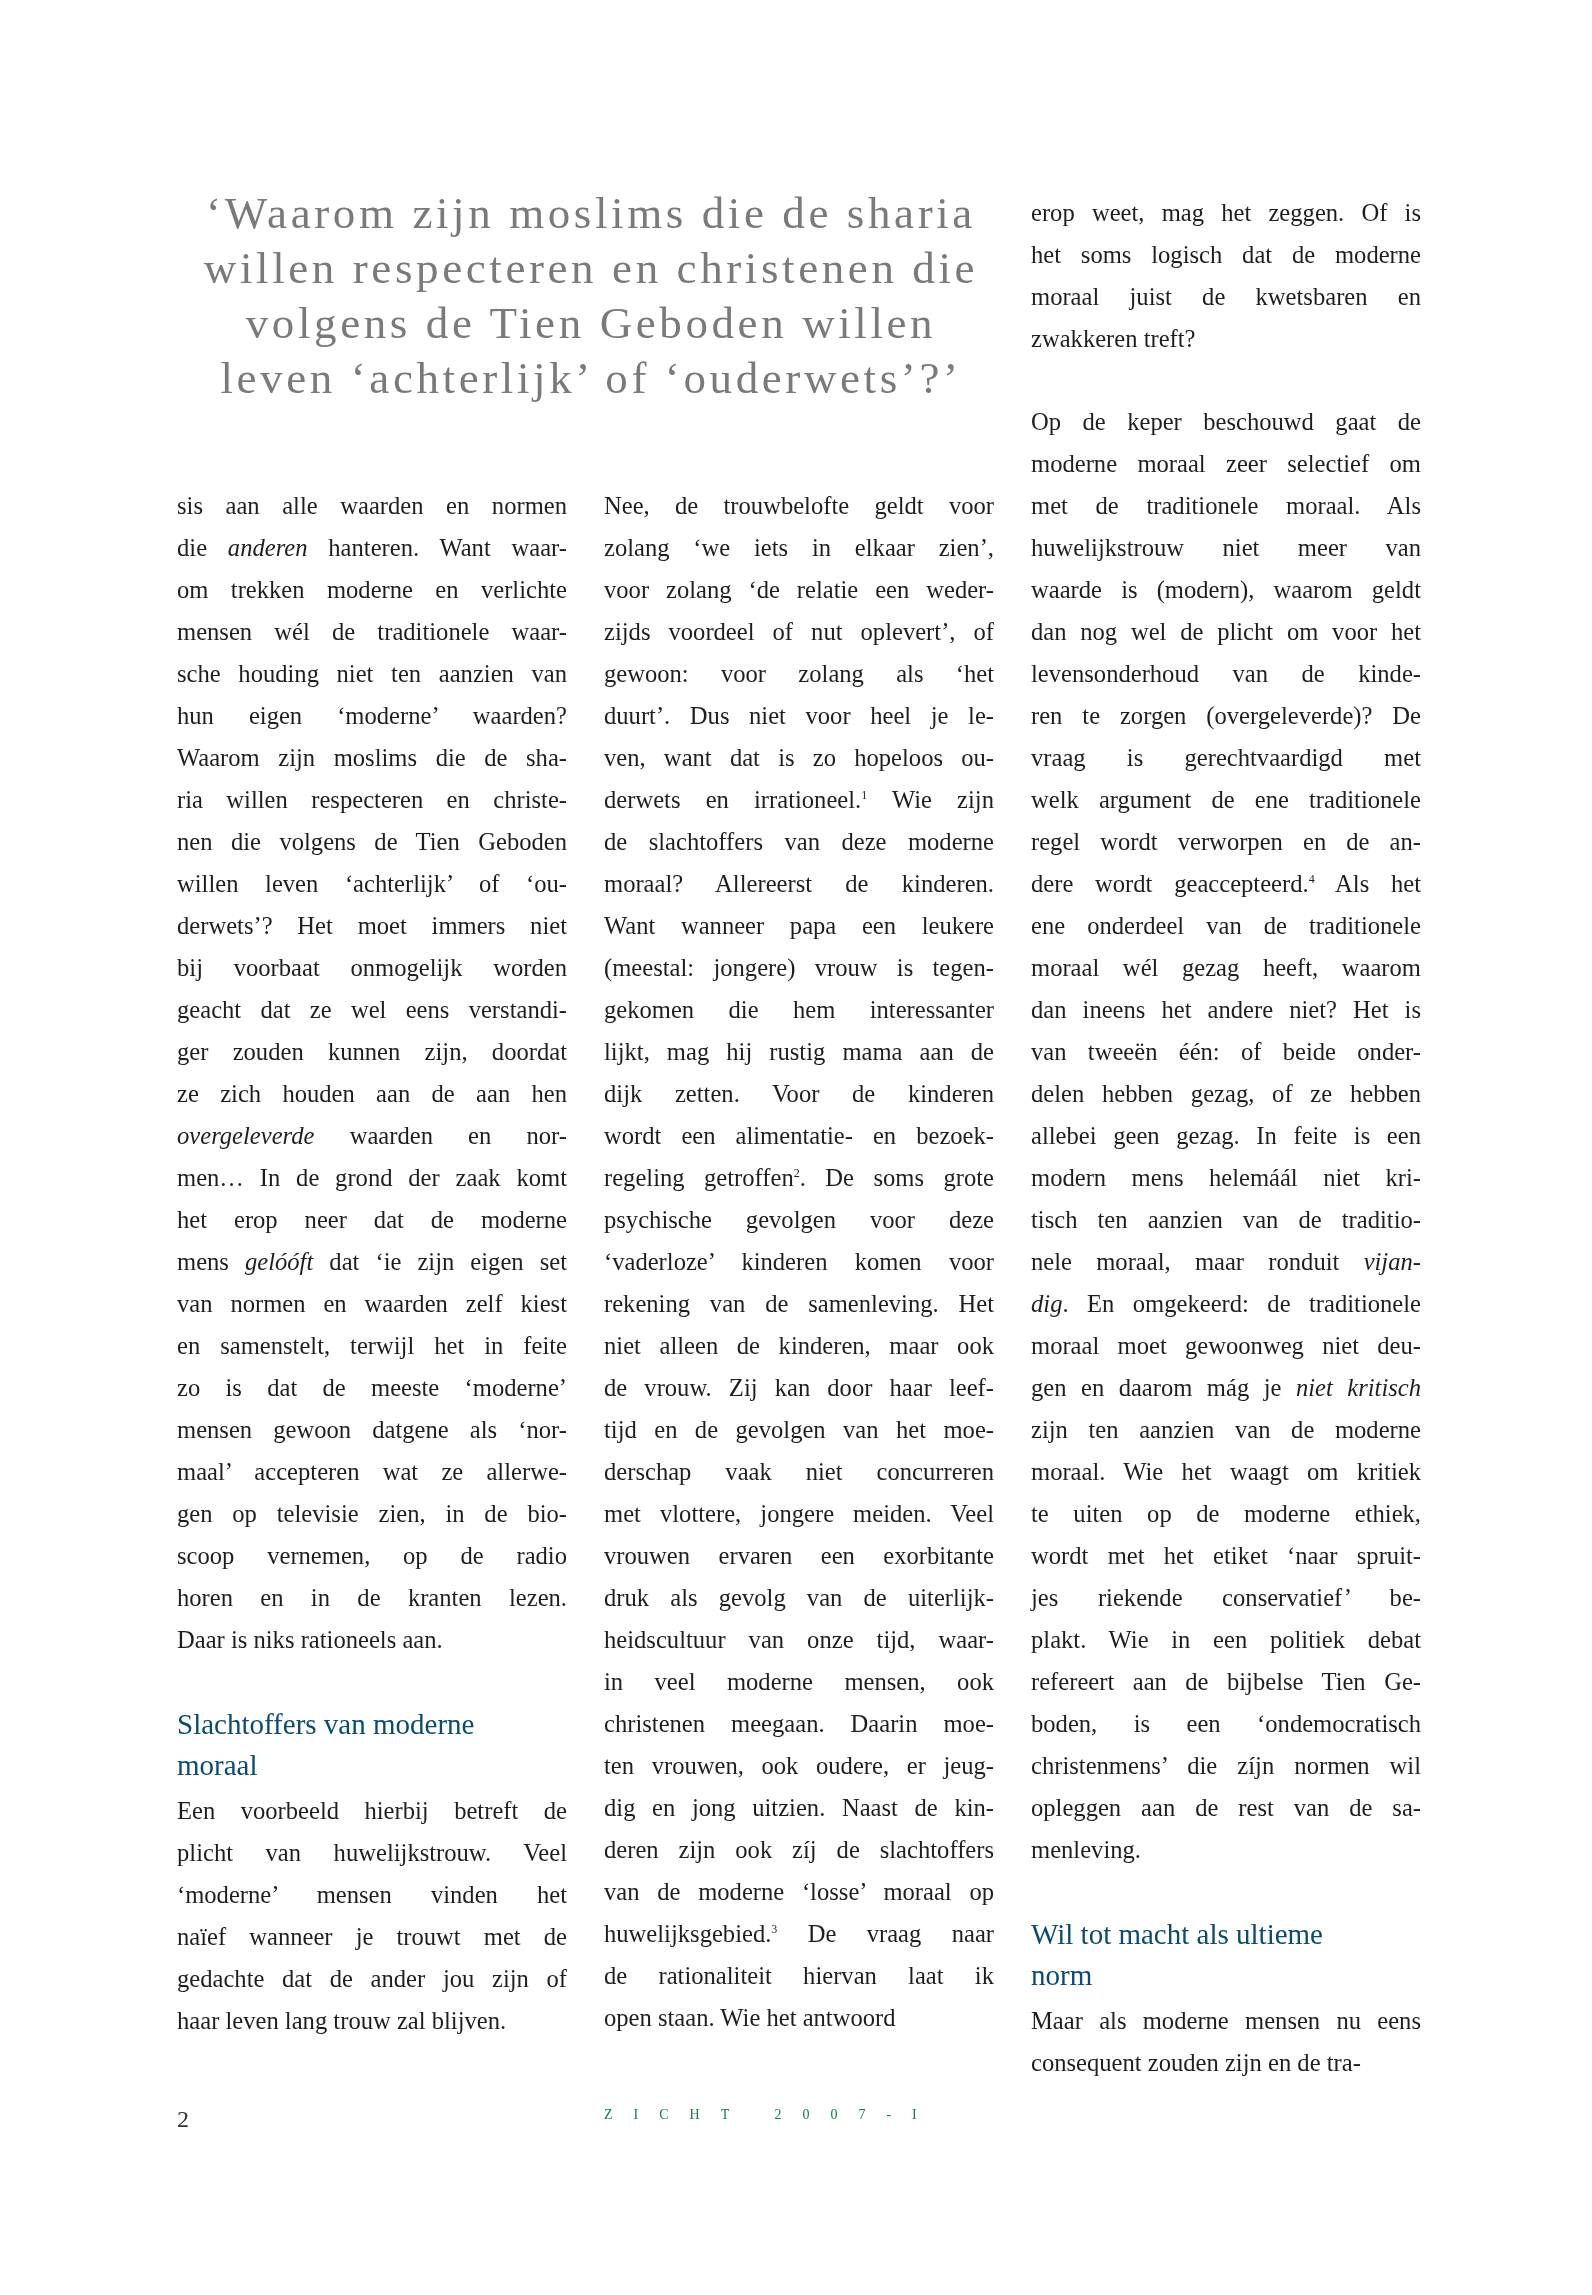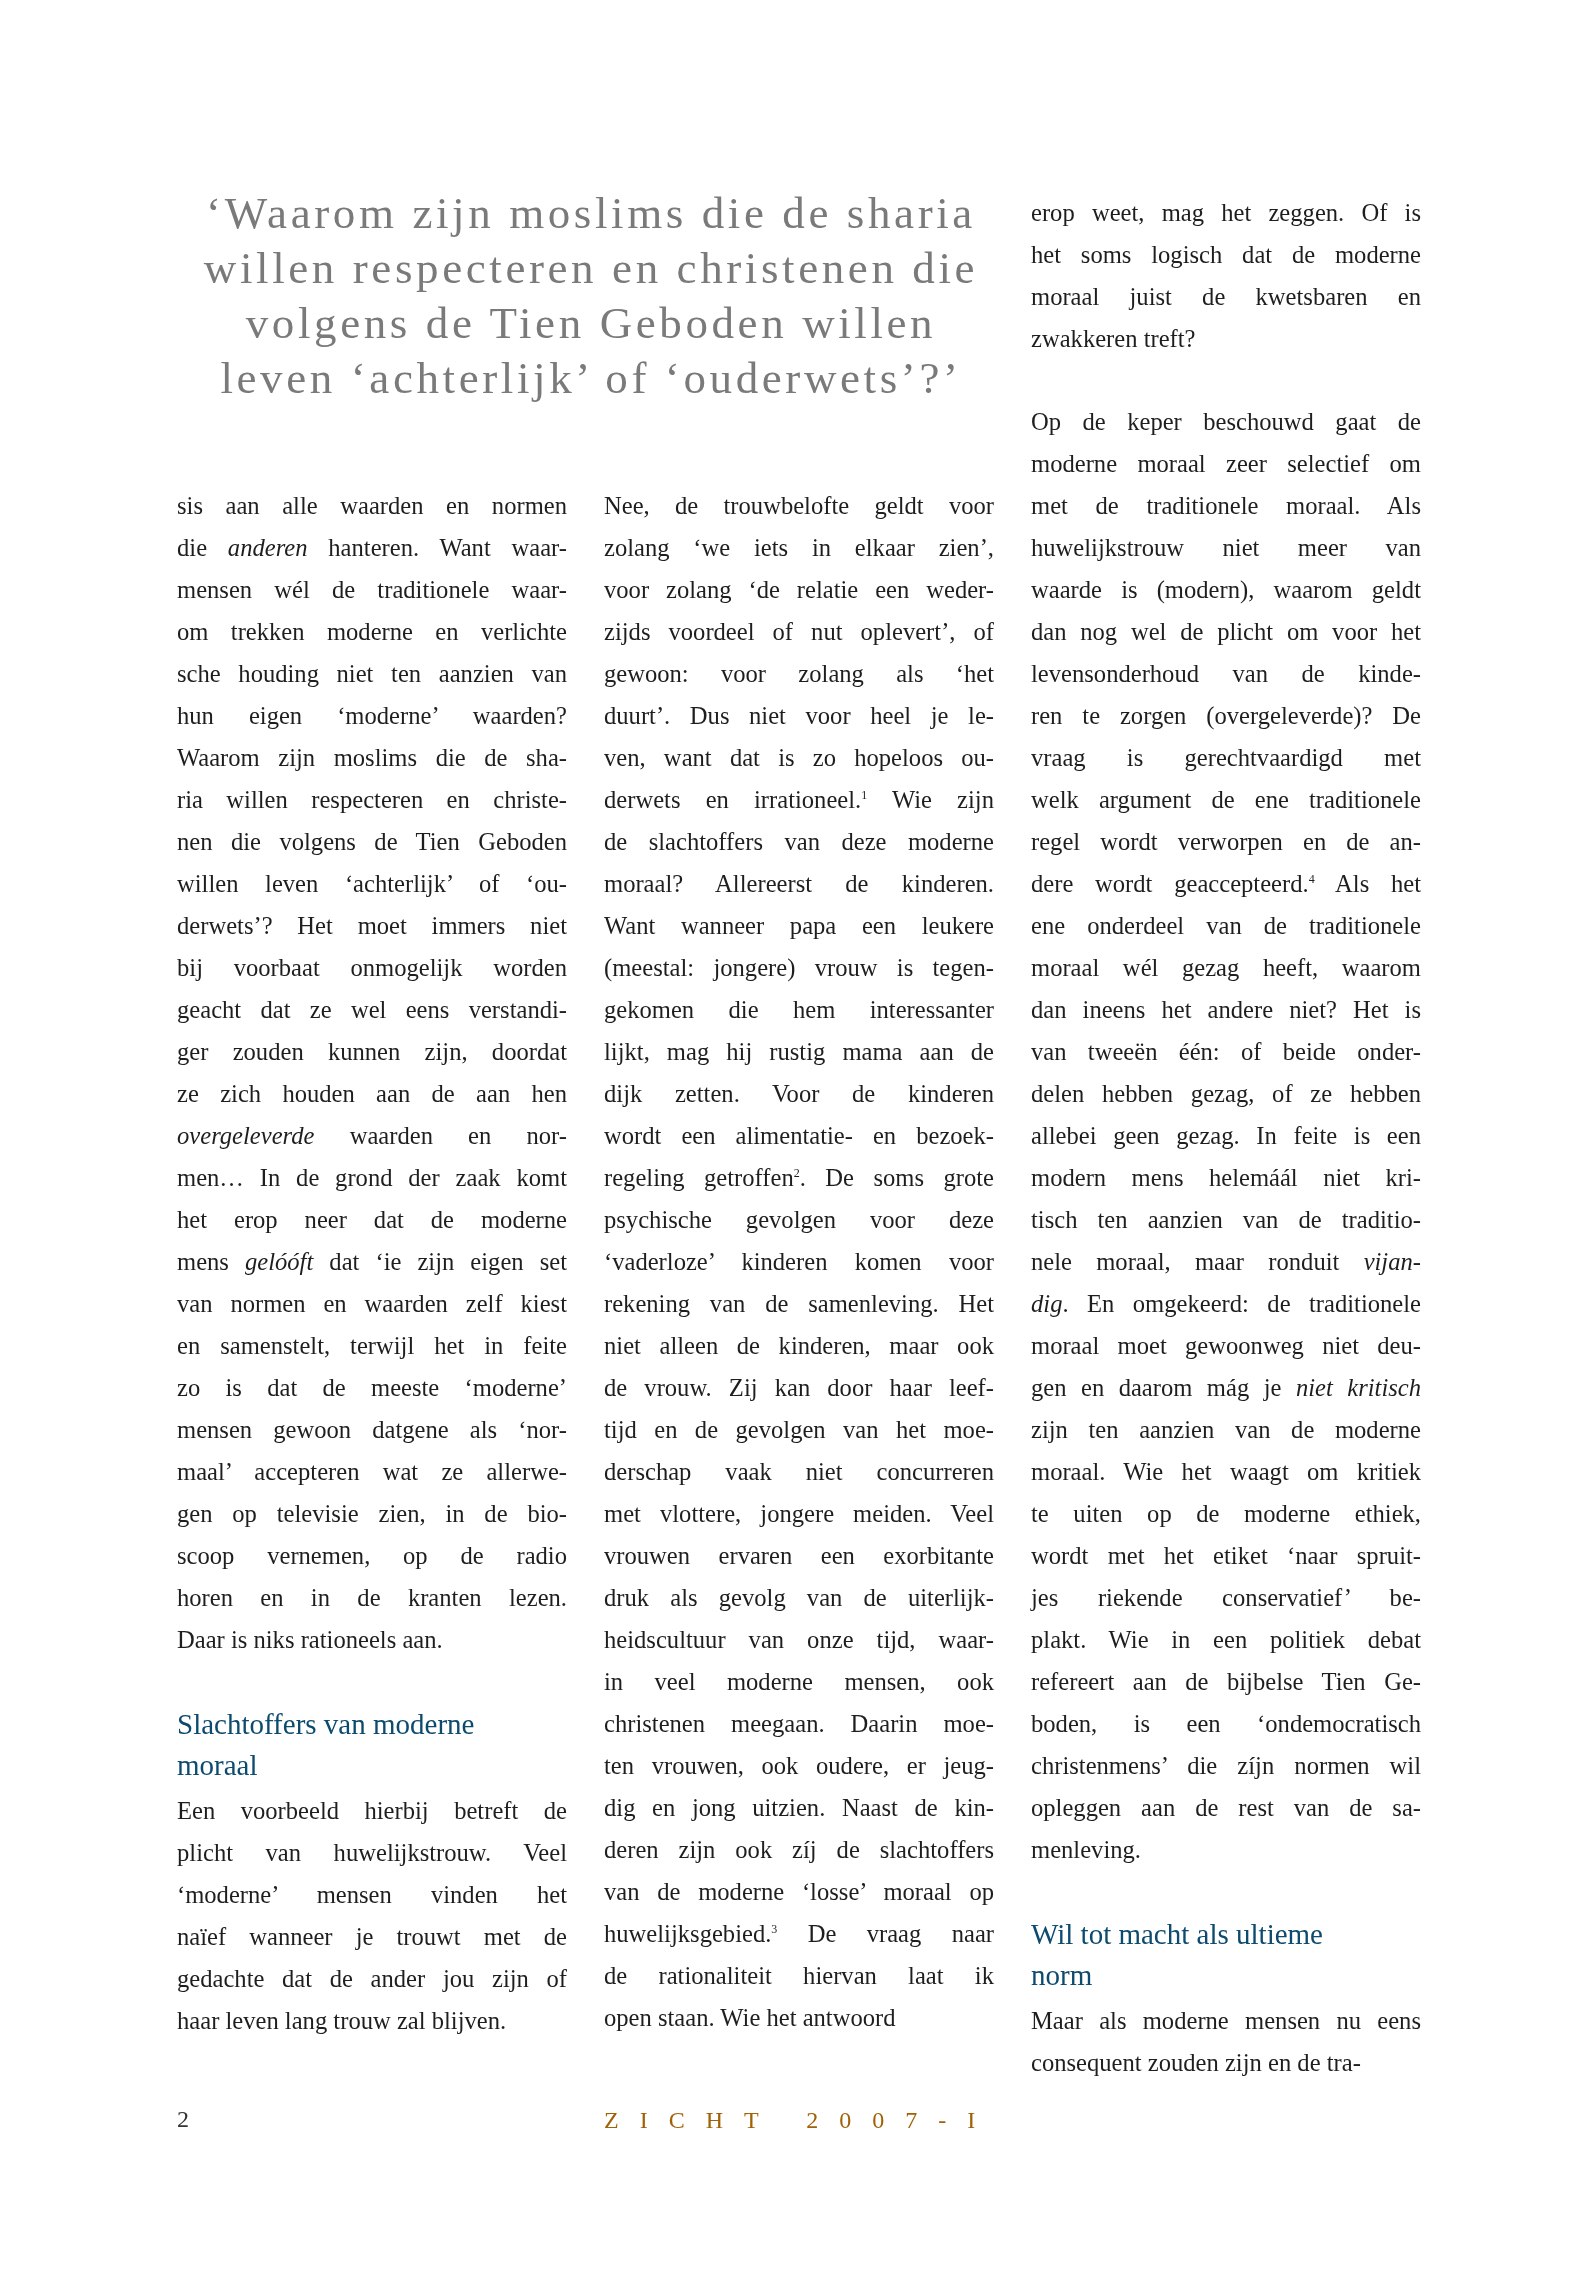--- a/index.html
+++ b/index.html
@@ -81,42 +81,42 @@
       position: absolute;
       left: 177px;
       top: 2106px;
       font-size: 24px;
       color: #333;
     }
     .footer-journal {
       position: absolute;
       left: 604px;
       top: 2107px;
-      font-size: 24px;
+      font-size: 14px;
       letter-spacing: 21px;
-      color: #a16207;
+      color: #15803d;
       font-variant: small-caps;
     }
   </style>
 </head>
 <body>
 
 <h1 class="pullquote">
   <span class="line-wrap">‘Waarom zijn moslims die de sharia</span>
   <span class="line-wrap">willen respecteren en christenen die</span>
   <span class="line-wrap">volgens de Tien Geboden willen</span>
   <span class="line-wrap">leven ‘achterlijk’ of ‘ouderwets’?’</span>
 </h1>
 
 <div class="column col1">
   <p>
       <span class="line">sis aan alle waarden en normen</span>
       <span class="line">die <em>anderen</em> hanteren. Want waar-</span>
+      <span class="line">om trekken moderne en verlichte</span>
       <span class="line">mensen wél de traditionele waar-</span>
-      <span class="line">om trekken moderne en verlichte</span>
       <span class="line">sche houding niet ten aanzien van</span>
       <span class="line">hun eigen ‘moderne’ waarden?</span>
       <span class="line">Waarom zijn moslims die de sha-</span>
       <span class="line">ria willen respecteren en christe-</span>
       <span class="line">nen die volgens de Tien Geboden</span>
       <span class="line">willen leven ‘achterlijk’ of ‘ou-</span>
       <span class="line">derwets’? Het moet immers niet</span>
       <span class="line">bij voorbaat onmogelijk worden</span>
       <span class="line">geacht dat ze wel eens verstandi-</span>
       <span class="line">ger zouden kunnen zijn, doordat</span>

